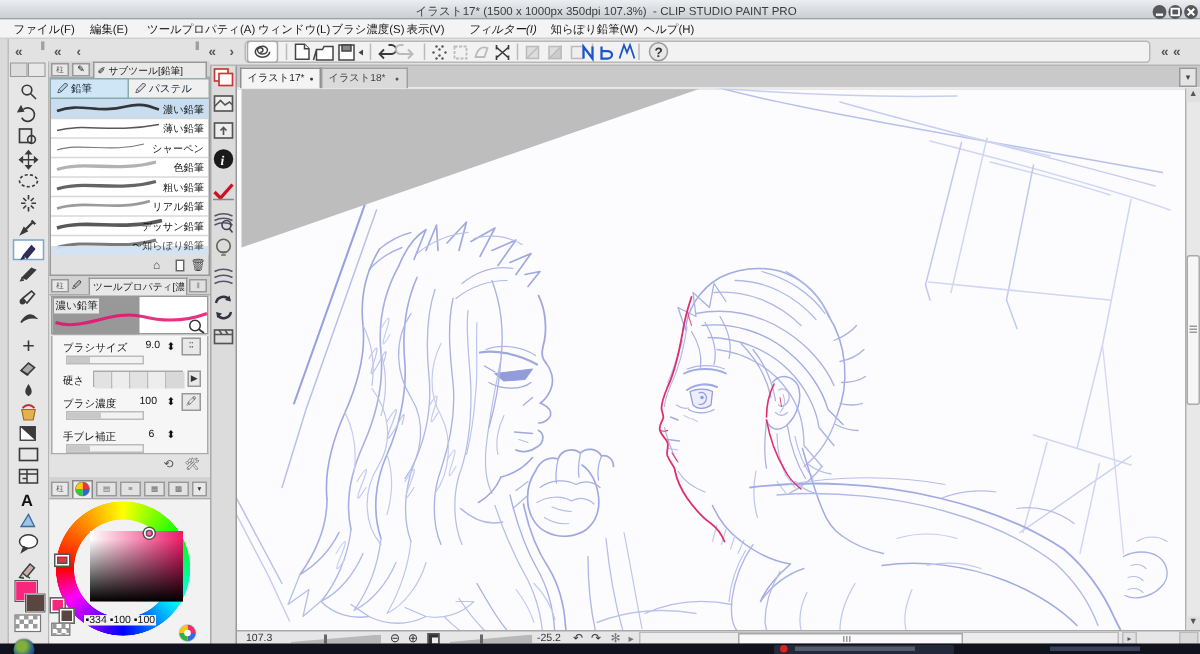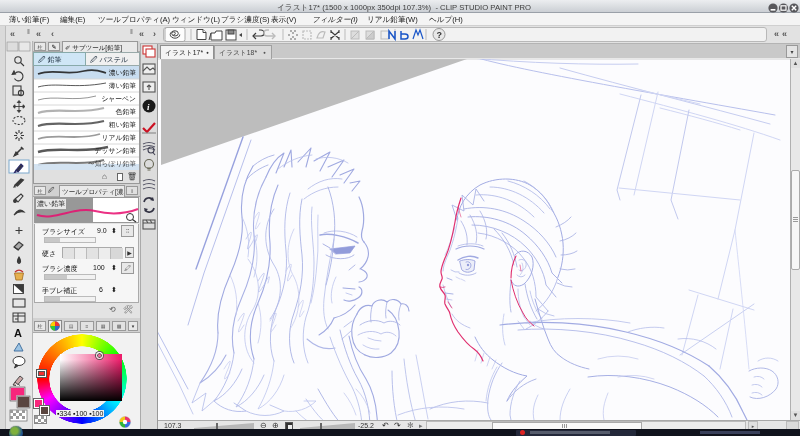--- a/index.html
+++ b/index.html
@@ -35,28 +35,28 @@
 <svg class="abs" style="left:768px;top:2.5px;" width="31" height="10">
 <circle cx="5" cy="5" r="4.6" fill="#58585c"></circle>
     <rect x="2.6" y="6" width="4.8" height="1.6" fill="#fff"></rect>
 <circle cx="15.5" cy="5" r="4.6" fill="#58585c"></circle>
     <rect x="13" y="2.8" width="5" height="4.4" fill="none" stroke="#fff" stroke-width="1.2"></rect>
 <circle cx="26" cy="5" r="4.6" fill="#58585c"></circle>
     <path d="M23.8 2.8 L28.2 7.2 M28.2 2.8 L23.8 7.2" stroke="#fff" stroke-width="1.4"></path>
 </svg>
 
 <div id="menubar" class="abs"></div>
-<div class="menuitem" style="left:9px;">薄い鉛筆(F)</div>
+<div class="menuitem" style="left:9px;">ファイル(F)</div>
 <div class="menuitem" style="left:60px;">編集(E)</div>
 <div class="menuitem" style="left:98px;">ツールプロパティ(A)</div>
 <div class="menuitem" style="left:172px;">ウィンドウ(L)</div>
 <div class="menuitem" style="left:221px;">ブラシ濃度(S)</div>
 <div class="menuitem" style="left:271px;">表示(V)</div>
 <div class="menuitem" style="left:312px;font-style:italic;">フィルター(I)</div>
-<div class="menuitem" style="left:367px;">リアル鉛筆(W)</div>
+<div class="menuitem" style="left:367px;">知らぽり鉛筆(W)</div>
 <div class="menuitem" style="left:429px;">ヘルプ(H)</div>
 
 <div id="toolbar" class="abs">
   <div id="toolfield" class="abs"></div>
   <span class="arr" style="left:1px;top:3px;">»</span>
   <span class="arr" style="left:10px;top:3px;">«</span>
   <span class="arr" style="left:27px;top:2px;color:#999;font-size:6px;letter-spacing:-1px;">|||</span>
   <span class="arr" style="left:36px;top:3px;">«</span>
   <span class="arr" style="left:51px;top:3px;">‹</span>
   <span class="arr" style="left:130px;top:2px;color:#999;font-size:6px;letter-spacing:-1px;">|||</span>

